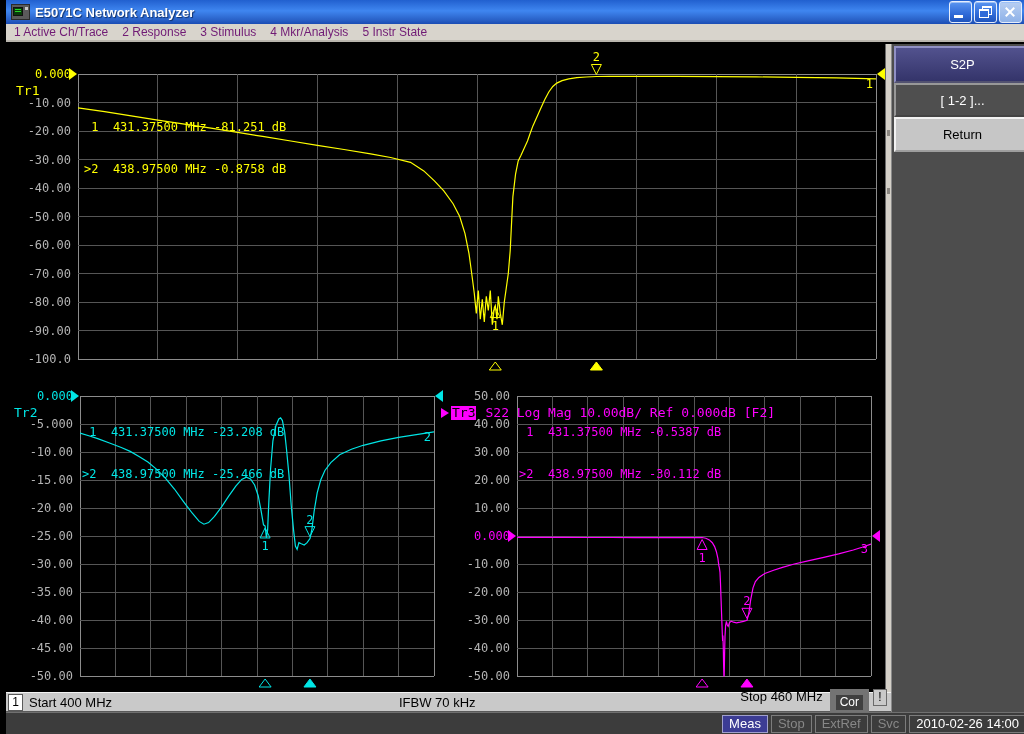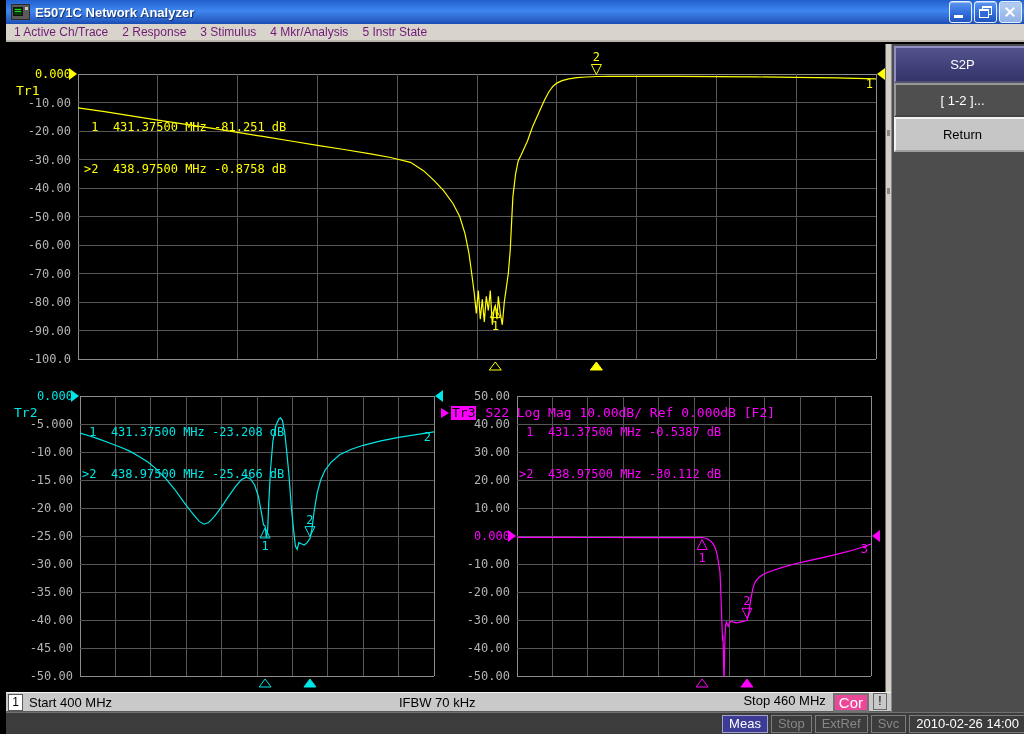--- a/index.html
+++ b/index.html
@@ -62,22 +62,22 @@
 
   
   .statusbar{left:0;top:692px;width:885px;height:20px;background:#c9c9c9;
     border-top:1px solid #f2f2f2;border-bottom:1px solid #5a5a5a;box-sizing:border-box;
     display:flex;align-items:center;font-size:13px;color:#000;}
   .ch-box{width:13px;height:15px;margin-left:2px;background:#fff;border:1px solid #5a5a5a;
     text-align:center;font-size:12px;line-height:15px;flex:none;}
   .sb-start{margin-left:6px;}
   .sb-ifbw{position:absolute;left:393px;}
   .sb-right{margin-left:auto;display:flex;align-items:flex-start;}
-  .cor-badge{background:#ec4899;color:#fff;font-size:15px;height:15px;line-height:15px;
-    padding:0 4px;border:2px solid #737373;margin-left:7px;}
+  .cor-badge{background:#404040;color:#fff;font-size:12px;height:15px;line-height:15px;
+    padding:0 4px;border:6px solid #737373;margin-left:7px;}
   .warn-box{border:1px solid #6a6a6a;background:#c9c9c9;width:12px;height:15px;line-height:15px;
     text-align:center;font-size:12px;margin:0 4px 0 4px;}
 
   
   .taskbar{left:0;top:712px;width:1024px;height:22px;background:#3c3c3c;border-top:1px solid #707070;
     box-sizing:border-box;display:flex;align-items:center;justify-content:flex-end;font-size:13px;}
   .tb-box{border:1px solid #7c7c7c;height:16px;line-height:16px;padding:0 6px;margin-left:3px;
     color:#878787;background:#3c3c3c;white-space:nowrap;}
   .tb-box.on{background:#3c3c94;color:#fff;border-color:#a0a0cc;}
   .tb-date{color:#fff;margin-right:4px;}

